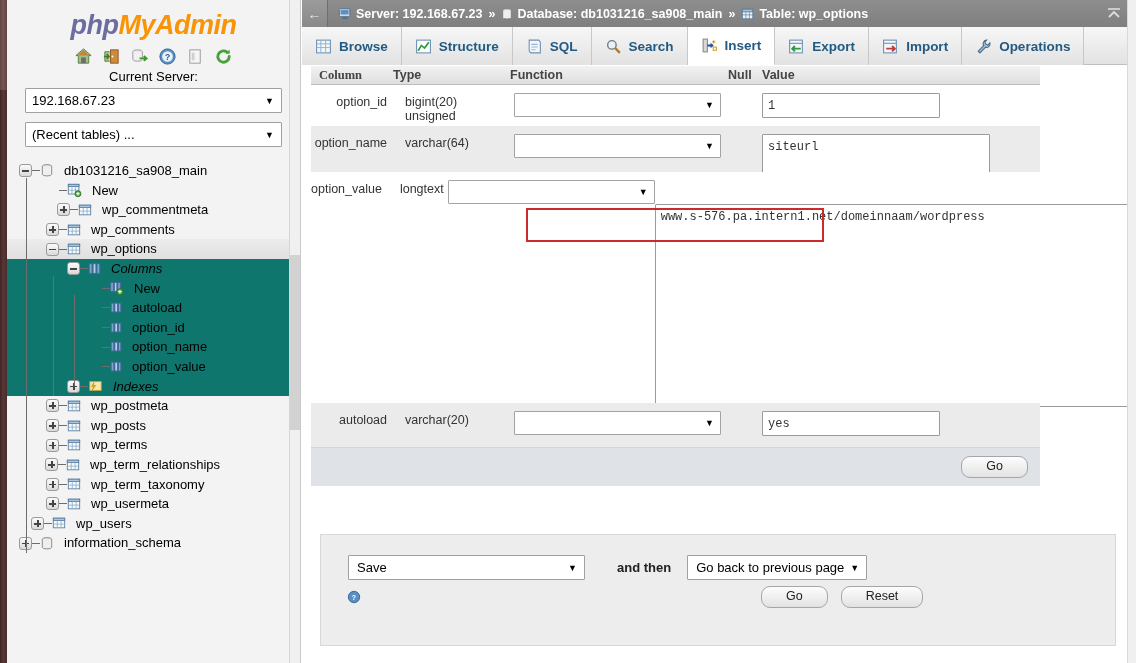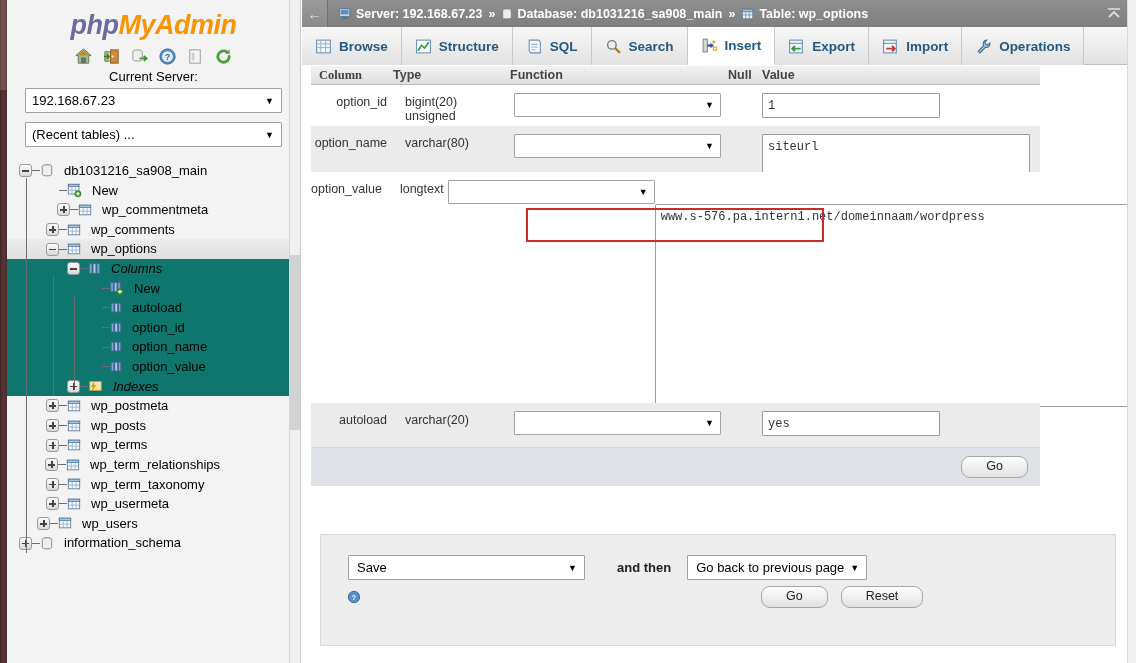--- a/index.html
+++ b/index.html
@@ -165,21 +165,21 @@
     width:178px; height:25px; border:1px solid #9b9b9b; background:#fff;
     font-family:"Liberation Mono", monospace; font-size:12px; color:#333;
     padding:3px 5px; border-radius:1px;
   }
   .inp-area {
     border:1px solid #9b9b9b; background:#fff;
     font-family:"Liberation Mono", monospace; font-size:12px; color:#333;
     padding:4px 5px; border-radius:1px; resize:none; display:block;
     line-height:1.35;
   }
-  .ta-name { width:268px; height:42px; }
+  .ta-name { width:228px; height:42px; }
   .ta-value { width:504px; height:203px; }
   #go-row {
     height:39px; background:#dfe3e8; display:flex; align-items:center;
     justify-content:flex-end; padding-right:12px;
     border-top:1px solid #d2d6da;
   }
   .btn {
     font-family:"Liberation Sans", sans-serif; font-size:12.5px; color:#222;
     background:linear-gradient(to bottom,#fdfdfd,#e2e2e2);
     border:1px solid #a6a6a6; border-radius:9px;
@@ -457,21 +457,21 @@
         <div class="tnode" style="padding-left:39px">
           <div class="toggle plus"></div>
           <div class="tconn" style="width:8px"></div>
           <svg width="14" height="14" viewBox="0 0 16 16">
             <rect x="1.5" y="2.5" width="13" height="11" fill="#f6f9fb" stroke="#5a7ea0"></rect>
             <rect x="1.5" y="2.5" width="13" height="2.6" fill="#a9c7de" stroke="#5a7ea0"></rect>
             <path d="M6 5.1V13.5M10.4 5.1V13.5M1.5 9.3H14.5" stroke="#7fa3c0" stroke-width=".8"></path>
           </svg>
           <span class="tlabel">wp_usermeta</span>
         </div>
-        <div class="tnode" style="padding-left:30px">
+        <div class="tnode" style="padding-left:24px">
           <div class="toggle plus"></div>
           <div class="tconn" style="width:8px"></div>
           <svg width="14" height="14" viewBox="0 0 16 16">
             <rect x="1.5" y="2.5" width="13" height="11" fill="#f6f9fb" stroke="#5a7ea0"></rect>
             <rect x="1.5" y="2.5" width="13" height="2.6" fill="#a9c7de" stroke="#5a7ea0"></rect>
             <path d="M6 5.1V13.5M10.4 5.1V13.5M1.5 9.3H14.5" stroke="#7fa3c0" stroke-width=".8"></path>
           </svg>
           <span class="tlabel">wp_users</span>
         </div>
         <div class="tnode" style="padding-left:12px">
@@ -609,21 +609,21 @@
         </div>
       </div>
       <div class="cell-null"></div>
       <div class="cell-val">
         <input class="inp-text" value="1" style="">
       </div>
     </div>
 
     <div class="row alt" style="height:46px">
       <div class="cell-col">option_name</div>
-      <div class="cell-type">varchar(80)</div>
+      <div class="cell-type">varchar(64)</div>
       <div class="cell-fn">
         <div class="fnsel">
           <span class="arw">▼</span>
         </div>
       </div>
       <div class="cell-null"></div>
       <div class="cell-val">
         <textarea class="inp-area ta-name" style="">siteurl</textarea>
       </div>
     </div>

